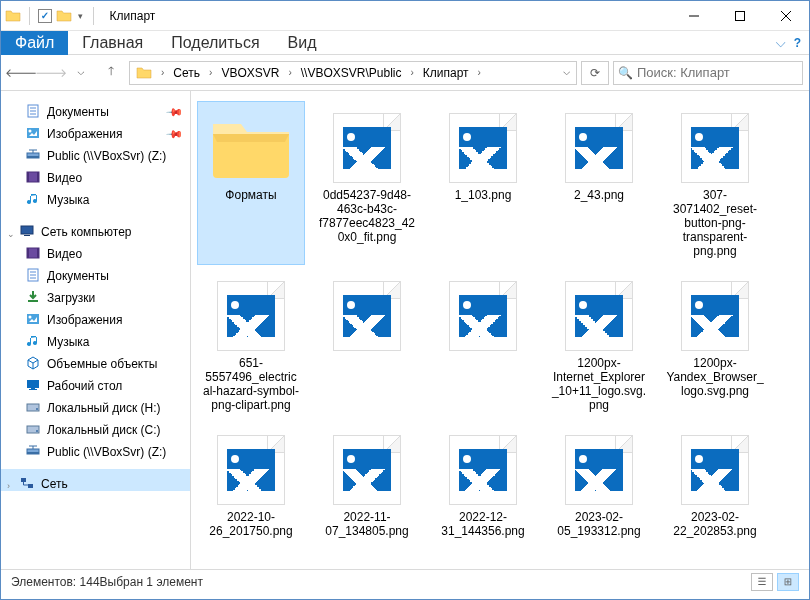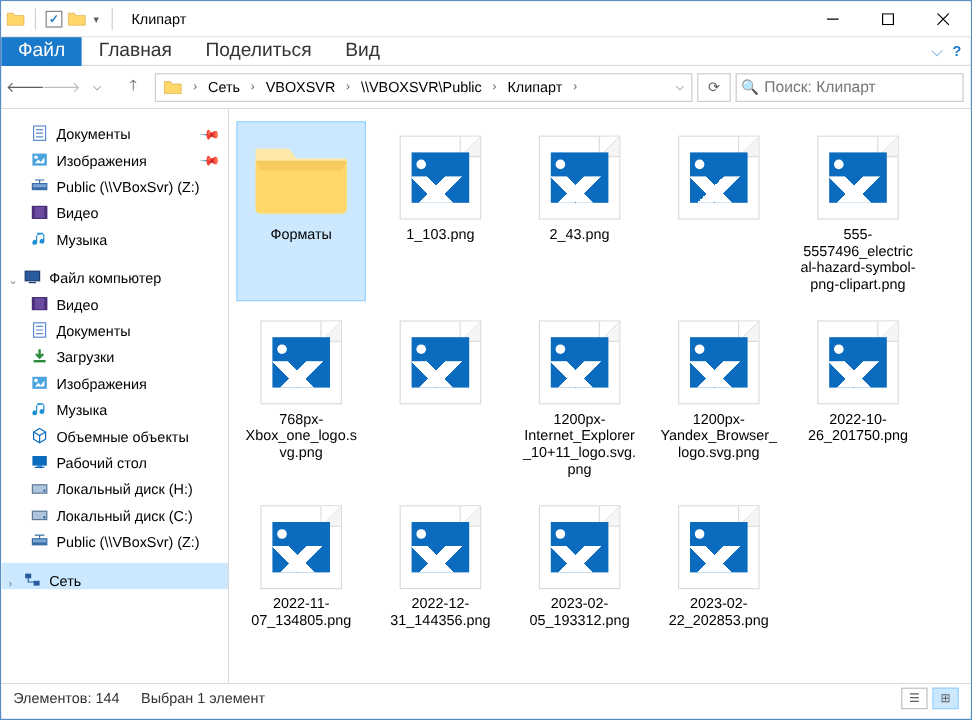--- a/index.html
+++ b/index.html
@@ -39,21 +39,21 @@
 .tile{width:108px;display:flex;flex-direction:column;align-items:center;padding:6px 4px;text-align:center;border:1px solid transparent}
 .tile.selected{background:#cce8ff;border-color:#99d1ff}
 .tile .thumb{width:92px;height:80px;display:flex;align-items:center;justify-content:center;position:relative}
 .tile .cap{font-size:12px;color:#000;line-height:14px;word-break:break-word;max-height:70px;overflow:hidden}
 .img-frame{width:68px;height:70px;background:#fff;border:1px solid #dcdcdc;position:relative;display:flex;align-items:center;justify-content:center}
 .img-frame::before{content:"";position:absolute;top:0;right:0;width:16px;height:16px;background:linear-gradient(135deg,#fff 48%,#dcdcdc 50%,#f5f5f5 52%);border-left:1px solid #dcdcdc;border-bottom:1px solid #dcdcdc}
 .img-inner{width:48px;height:42px;background:#0b6cbf;position:relative}
 .img-inner::after{content:"";position:absolute;left:4px;top:6px;width:8px;height:8px;border-radius:50%;background:#fff}
 .img-inner .mtn{position:absolute;bottom:0;left:0;right:0;height:22px;background:linear-gradient(135deg,transparent 40%,#fff 40% 60%,transparent 60%),linear-gradient(45deg,transparent 30%,#fff 30% 50%,transparent 50%);}
 .folder-big{width:92px;height:76px}
-.statusbar{height:24px;border-top:1px solid #dadada;display:flex;align-items:center;padding:0 10px;gap:18px;font-size:12px;color:#333;background:#fff}
+.statusbar{height:24px;border-top:1px solid #dadada;display:flex;align-items:center;padding:0 10px;font-size:12px;color:#333;background:#fff}
 .status-right{margin-left:auto;display:flex;gap:4px}
 .view-btn{width:22px;height:18px;border:1px solid #c0c0c0;display:flex;align-items:center;justify-content:center;color:#606060;font-size:10px}
 .view-btn.active{background:#cce8ff;border-color:#99d1ff}
 
 .sb-item .tw{position:absolute;left:6px;width:10px;font-size:9px;color:#808080}
 
 .sidebar::-webkit-scrollbar,.content::-webkit-scrollbar{width:16px;height:16px}
 .sidebar::-webkit-scrollbar-track,.content::-webkit-scrollbar-track{background:#f0f0f0}
 .sidebar::-webkit-scrollbar-thumb,.content::-webkit-scrollbar-thumb{background:#c2c2c2;border:3px solid #f0f0f0}
 .qat{display:flex;align-items:center;gap:2px}
@@ -188,21 +188,21 @@
           </svg></span>
         <span>Музыка</span>
       </div>
       <div class="sb-sep"></div>
       <div class="sb-item top">
         <span class="tw">⌄</span>
         <span class="ic"><svg width="16" height="16">
             <rect x="2" y="3" width="12" height="8" fill="#2a5a9e" stroke="#1a3a6e"></rect>
             <rect x="5" y="12" width="6" height="1" fill="#1a3a6e"></rect>
           </svg></span>
-        <span>Файл компьютер</span>
+        <span>Сеть компьютер</span>
       </div>
       <div class="sb-item">
         <span class="ic"><svg width="16" height="16">
             <rect x="2" y="3" width="12" height="10" fill="#6b4ba0" stroke="#4a2f7a"></rect>
             <rect x="2" y="3" width="2" height="10" fill="#4a2f7a"></rect>
             <rect x="12" y="3" width="2" height="10" fill="#4a2f7a"></rect>
           </svg></span>
         <span>Видео</span>
       </div>
       <div class="sb-item">
@@ -297,60 +297,70 @@
           <div class="cap">Форматы</div>
         </div>
         <div class="tile">
           <div class="thumb">
             <div class="img-frame">
               <div class="img-inner">
                 <div class="mtn"></div>
               </div>
             </div>
           </div>
+          <div class="cap">0dd54237-9d48-463c-b43c-f7877eec4823_420x0_fit.png</div>
+        </div>
+        <div class="tile">
+          <div class="thumb">
+            <div class="img-frame">
+              <div class="img-inner">
+                <div class="mtn"></div>
+              </div>
+            </div>
+          </div>
           <div class="cap">1_103.png</div>
         </div>
         <div class="tile">
           <div class="thumb">
             <div class="img-frame">
               <div class="img-inner">
                 <div class="mtn"></div>
               </div>
             </div>
           </div>
           <div class="cap">2_43.png</div>
         </div>
         <div class="tile">
           <div class="thumb">
             <div class="img-frame">
               <div class="img-inner">
                 <div class="mtn"></div>
               </div>
             </div>
           </div>
-        </div>
-        <div class="tile">
-          <div class="thumb">
-            <div class="img-frame">
-              <div class="img-inner">
-                <div class="mtn"></div>
-              </div>
-            </div>
-          </div>
-          <div class="cap">555-5557496_electrical-hazard-symbol-png-clipart.png</div>
-        </div>
-        <div class="tile">
-          <div class="thumb">
-            <div class="img-frame">
-              <div class="img-inner">
-                <div class="mtn"></div>
-              </div>
-            </div>
-          </div>
-          <div class="cap">768px-Xbox_one_logo.svg.png</div>
+          <div class="cap">307-3071402_reset-button-png-transparent-png.png</div>
+        </div>
+        <div class="tile">
+          <div class="thumb">
+            <div class="img-frame">
+              <div class="img-inner">
+                <div class="mtn"></div>
+              </div>
+            </div>
+          </div>
+          <div class="cap">651-5557496_electrical-hazard-symbol-png-clipart.png</div>
+        </div>
+        <div class="tile">
+          <div class="thumb">
+            <div class="img-frame">
+              <div class="img-inner">
+                <div class="mtn"></div>
+              </div>
+            </div>
+          </div>
         </div>
         <div class="tile">
           <div class="thumb">
             <div class="img-frame">
               <div class="img-inner">
                 <div class="mtn"></div>
               </div>
             </div>
           </div>
         </div>

